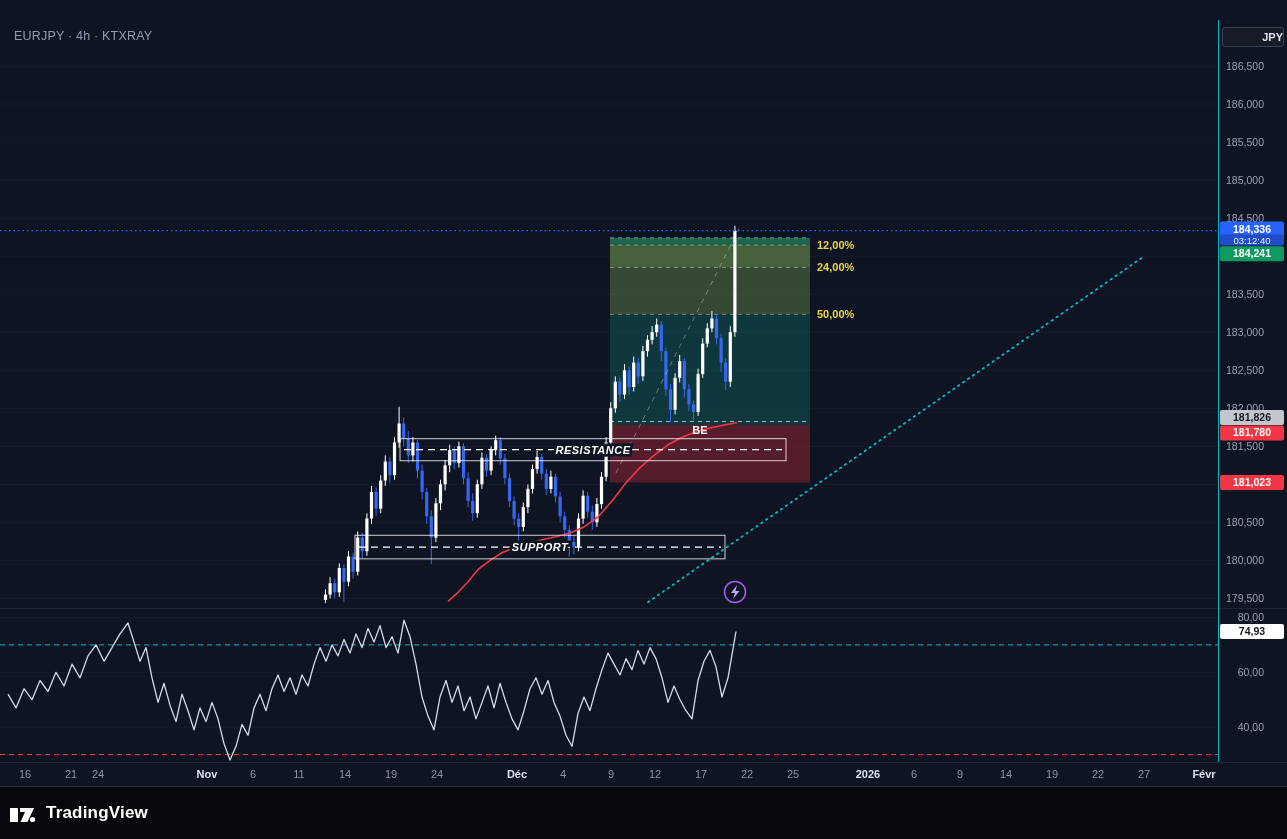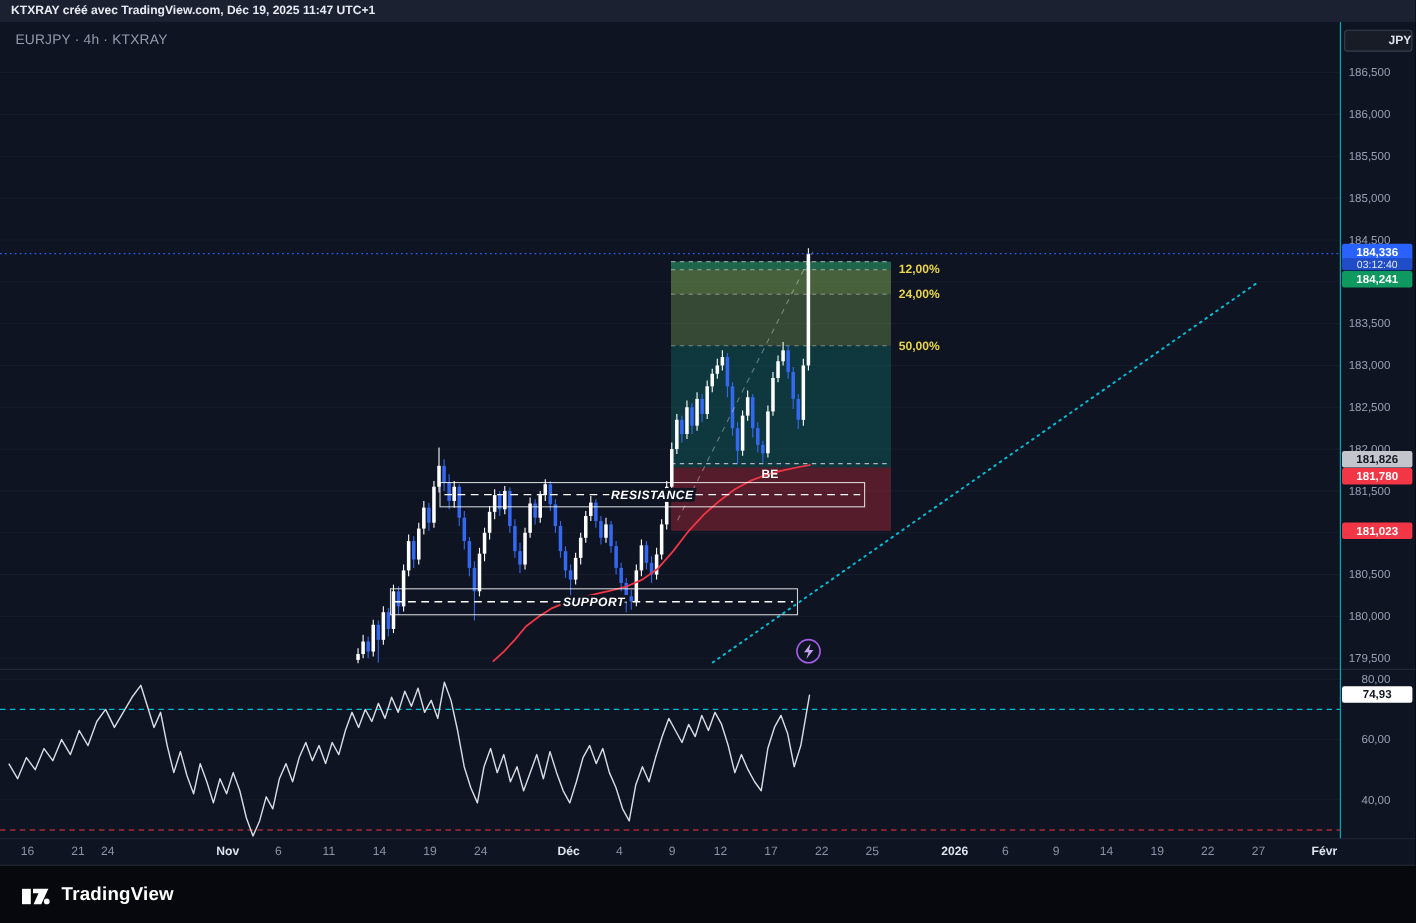--- a/index.html
+++ b/index.html
@@ -1,31 +1,28 @@
 <!DOCTYPE html>
 <html><head>
 <meta charset="utf-8">
 <style>
   html,body{margin:0;padding:0;background:#05070c;}
   .screen{position:relative;width:1287px;height:839px;background:#0e1422;font-family:"Liberation Sans",sans-serif;overflow:hidden;}
   .top-bar{position:absolute;top:0;left:0;width:100%;height:20px;background:#1b2130;color:#e8ebf2;font-size:11px;font-weight:bold;line-height:20px;padding-left:10px;box-sizing:border-box;z-index:6;}
   .symbol-line{position:absolute;top:29px;left:14px;font-size:12.5px;color:#949bb0;z-index:5;letter-spacing:.2px;}
   .jpy-btn{position:absolute;top:27px;left:1222px;width:62px;height:20px;background:#181c27;border:1px solid #3a3f4e;border-radius:3px;color:#dfe3ec;font-size:11px;font-weight:bold;text-align:right;line-height:18px;box-sizing:border-box;z-index:5;cursor:pointer;}
   #chart-svg{position:absolute;top:20px;left:0;display:block;}
-  .footer{position:absolute;left:0;top:786px;width:100%;height:53px;background:#06080d;border-top:1px solid #272c38;display:flex;align-items:center;padding-left:20px;box-sizing:border-box;gap:9px;}
+  .footer{position:absolute;left:0;top:786px;width:100%;height:53px;background:#06080d;border-top:1px solid #272c38;display:flex;align-items:center;padding-left:10px;box-sizing:border-box;gap:9px;}
   .footer .brand{color:#ffffff;font-size:17px;font-weight:bold;letter-spacing:.2px;}
   text{font-family:"Liberation Sans",sans-serif;}
 </style>
 </head>
 <body>
 
 <div class="screen">
-  <div class="top-bar">
-    <span>KTXRAY créé avec TradingView.com, Déc 19, 2025 11:47 UTC+1</span>
-  </div>
 
   <div class="symbol-line">EURJPY · 4h · KTXRAY</div>
   <div class="jpy-btn">JPY</div>
 
   <svg id="chart-svg" width="1287" height="766" viewBox="0 20 1287 766">
       <g>
         <line x1="0" y1="66.02631578947371" x2="1218" y2="66.02631578947371" stroke="rgba(255,255,255,0.035)"></line>
         <line x1="0" y1="104.05263157894743" x2="1218" y2="104.05263157894743" stroke="rgba(255,255,255,0.035)"></line>
         <line x1="0" y1="142.07894736842115" x2="1218" y2="142.07894736842115" stroke="rgba(255,255,255,0.035)"></line>
         <line x1="0" y1="180.10526315789485" x2="1218" y2="180.10526315789485" stroke="rgba(255,255,255,0.035)"></line>

